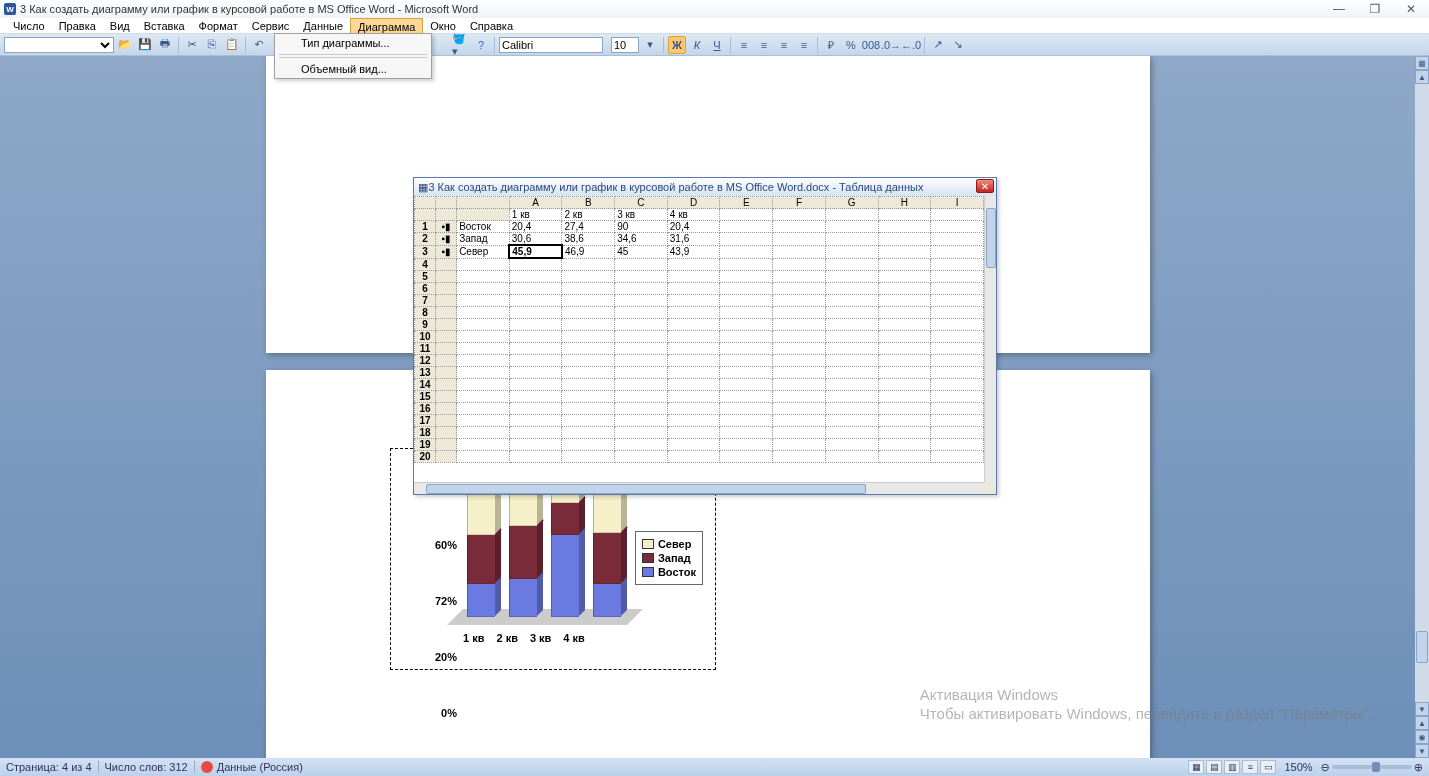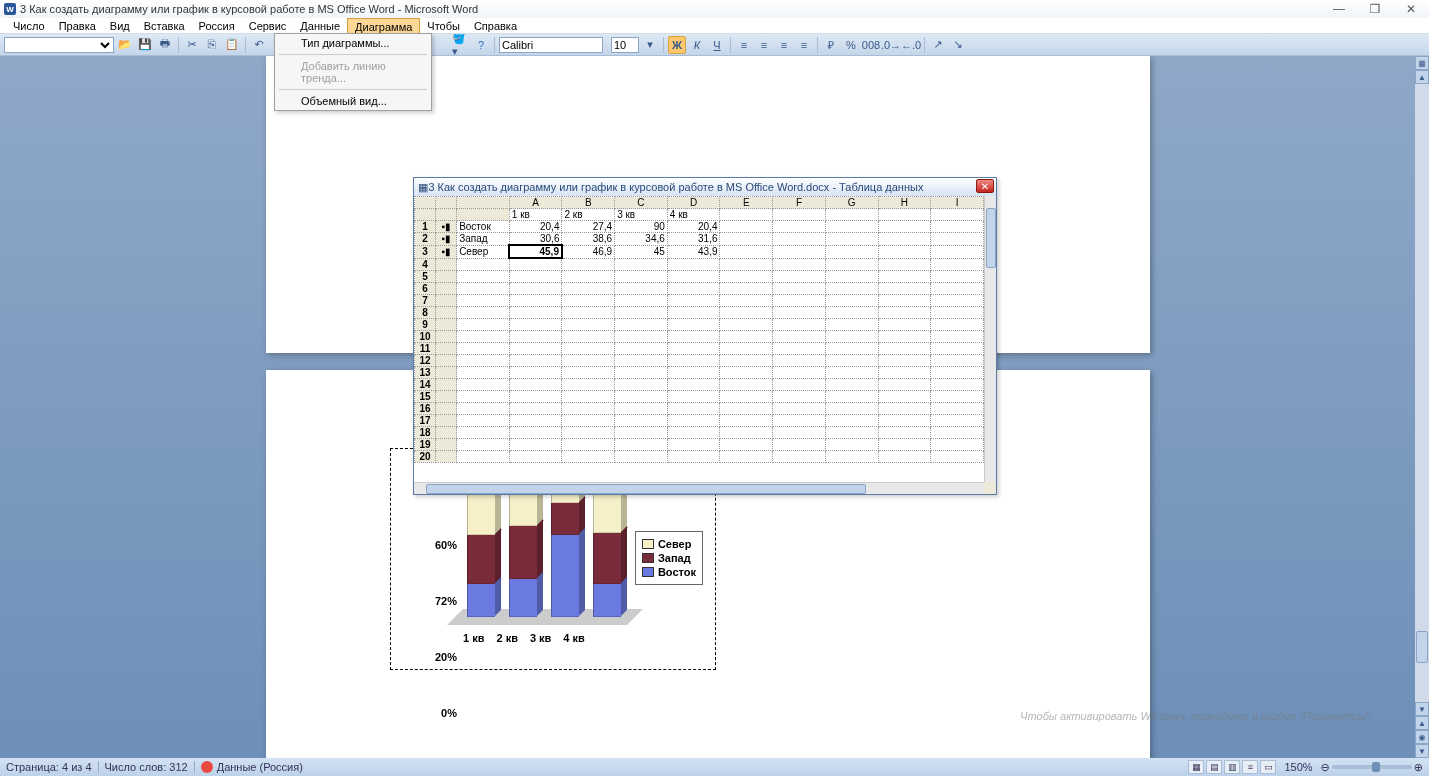--- a/index.html
+++ b/index.html
@@ -57,42 +57,42 @@
 .datasheet { position: absolute; left: 413px; top: 121px; width: 584px; height: 318px; background: #ece9d8; border: 1px solid #5a7ba8; box-shadow: 2px 2px 4px rgba(0,0,0,0.2); z-index: 100; }
 .ds-title { height: 18px; background: linear-gradient(#fff,#d5e3f3); display: flex; align-items: center; font-size: 11px; color: #2a4a7a; padding-left: 4px; position: relative; }
 .ds-title .ds-close { position: absolute; right: 2px; top: 1px; width: 18px; height: 14px; background: linear-gradient(#f28b82,#c5221f); color: #fff; border: 1px solid #8a1a12; border-radius: 2px; display: flex; align-items: center; justify-content: center; font-size: 10px; }
 .ds-grid { position: absolute; top: 18px; left: 0; right: 12px; bottom: 12px; overflow: hidden; background: #fff; }
 .ds-grid table { border-collapse: collapse; font-size: 10px; width: 100%; }
 .ds-grid th, .ds-grid td { border: 1px dotted #999; height: 12px; padding: 0 2px; background: #fff; white-space: nowrap; }
 .ds-grid th { background: #ece9d8; font-weight: normal; text-align: center; }
 .ds-grid .rowhead { background: #ece9d8; text-align: center; width: 20px; font-weight: bold;}
 .ds-grid .iconcell { background: #ece9d8; width: 20px; text-align: center; }
 .ds-grid .labelcell { text-align: left; width: 50px; }
-.ds-grid td.num { text-align: right; width: 50px; }
+.ds-grid td.num { text-align: left; width: 50px; }
 .ds-grid td.selected-cell { border: 2px solid #000 !important; font-weight: bold; }
 .ds-vscroll { position: absolute; right: 0; top: 18px; bottom: 12px; width: 12px; background: #e8e8e8; border-left: 1px solid #ccc; }
 .ds-vscroll .thumb { position: absolute; left: 1px; top: 12px; width: 10px; height: 60px; background: #c1d4ea; border: 1px solid #8ba5c6; border-radius: 2px; }
 .ds-hscroll { position: absolute; left: 0; right: 12px; bottom: 0; height: 12px; background: #e8e8e8; border-top: 1px solid #ccc; }
 .ds-hscroll .thumb { position: absolute; top: 1px; left: 12px; height: 10px; width: 440px; background: #c1d4ea; border: 1px solid #8ba5c6; border-radius: 2px; }
 
 
 .rscroll { position: absolute; right: 0; top: 0; bottom: 0; width: 14px; background: #d0dae8; }
 .rscroll .rs-btn { width: 14px; height: 14px; background: #c1d4ea; border: 1px solid #8ba5c6; display: flex; align-items: center; justify-content: center; font-size: 8px; color: #3a5a8a;}
 .rscroll .rs-thumb { position: absolute; top: 575px; width: 12px; left: 1px; height: 32px; background: #c1d4ea; border: 1px solid #8ba5c6; border-radius: 2px; }
 
 
 .statusbar { position: absolute; left: 0; right: 0; bottom: 0; height: 18px; background: linear-gradient(#d3e2f4,#bcd1ea); font-size: 11px; color: #335; display: flex; align-items: center; padding: 0 6px; }
 .statusbar .sb-sep { width: 1px; height: 12px; background: #9ab; margin: 0 6px; }
 .statusbar .sb-right { margin-left: auto; display: flex; align-items: center; gap: 2px; }
 .sb-view { width: 16px; height: 14px; background: #e8eef6; border: 1px solid #a9bdd6; display: flex; align-items: center; justify-content: center; font-size: 9px;}
 .sb-zoom-slider { width: 80px; height: 4px; background: #a9bdd6; position: relative; border-radius: 2px;}
 .sb-zoom-slider .zknob { position: absolute; left: 40px; top: -3px; width: 8px; height: 10px; background: #6d8fb8; border-radius: 2px; }
 
 .watermark { position: absolute; right: 56px; bottom: 36px; color: rgba(120,120,120,0.55); font-size: 15px; z-index: 5; }
-.watermark .wm-sub { font-size: 11px; margin-top: 2px; font-style: italic;}
+.watermark .wm-sub { font-size: 15px; margin-top: 2px;}
 
 .lang-icon { width: 12px; height: 12px; background: #e84a3f; border-radius: 50%; margin-right: 4px; display: inline-block;}
 </style>
 </head>
 <body>
 
 <div class="titlebar">
   <span class="w-icon">W</span>
   <span>3 Как создать диаграмму или график в курсовой работе в MS Office Word - Microsoft Word</span>
   <div class="win-controls">
@@ -100,32 +100,31 @@
     <div>❐</div>
     <div class="wc-close">✕</div>
   </div>
 </div>
 
 <div class="menubar" id="menubar">
     <div class="mitem">Число</div>
     <div class="mitem">Правка</div>
     <div class="mitem">Вид</div>
     <div class="mitem">Вставка</div>
-    <div class="mitem">Россия</div>
+    <div class="mitem">Формат</div>
     <div class="mitem">Сервис</div>
     <div class="mitem">Данные</div>
     <div class="mitem active">Диаграмма</div>
-    <div class="mitem">Чтобы</div>
+    <div class="mitem">Окно</div>
     <div class="mitem">Справка</div>
   </div>
 
 <div class="dropdown" id="dropdown">
     <div class="ditem">Тип диаграммы...</div>
     <div class="sep"></div>
-    <div class="ditem disabled">Добавить линию тренда...</div>
     <div class="sep"></div>
     <div class="ditem">Объемный вид...</div>
   </div>
 
 <div class="toolbar">
   <select class="tb-sel" style="width:110px"></select>
   <span class="tb-btn">📂</span>
   <span class="tb-btn">💾</span>
   <span class="tb-btn">🖶</span>
   <span class="tb-sep"></span>
@@ -634,20 +633,21 @@
     <div class="rs-btn" style="position:absolute;top:0">▦</div>
     <div class="rs-btn" style="position:absolute;top:14px">▲</div>
     <div class="rs-thumb"></div>
     <div class="rs-btn" style="position:absolute;bottom:42px">▼</div>
     <div class="rs-btn" style="position:absolute;bottom:28px">▲</div>
     <div class="rs-btn" style="position:absolute;bottom:14px">◉</div>
     <div class="rs-btn" style="position:absolute;bottom:0">▼</div>
   </div>
 
   <div class="watermark">
+    <div>Активация Windows</div>
     <div class="wm-sub">Чтобы активировать Windows, перейдите в раздел "Параметры".</div>
   </div>
 </div>
 
 <div class="statusbar">
   <span>Страница: 4 из 4</span>
   <span class="sb-sep"></span>
   <span>Число слов: 312</span>
   <span class="sb-sep"></span>
   <span class="lang-icon"></span>

